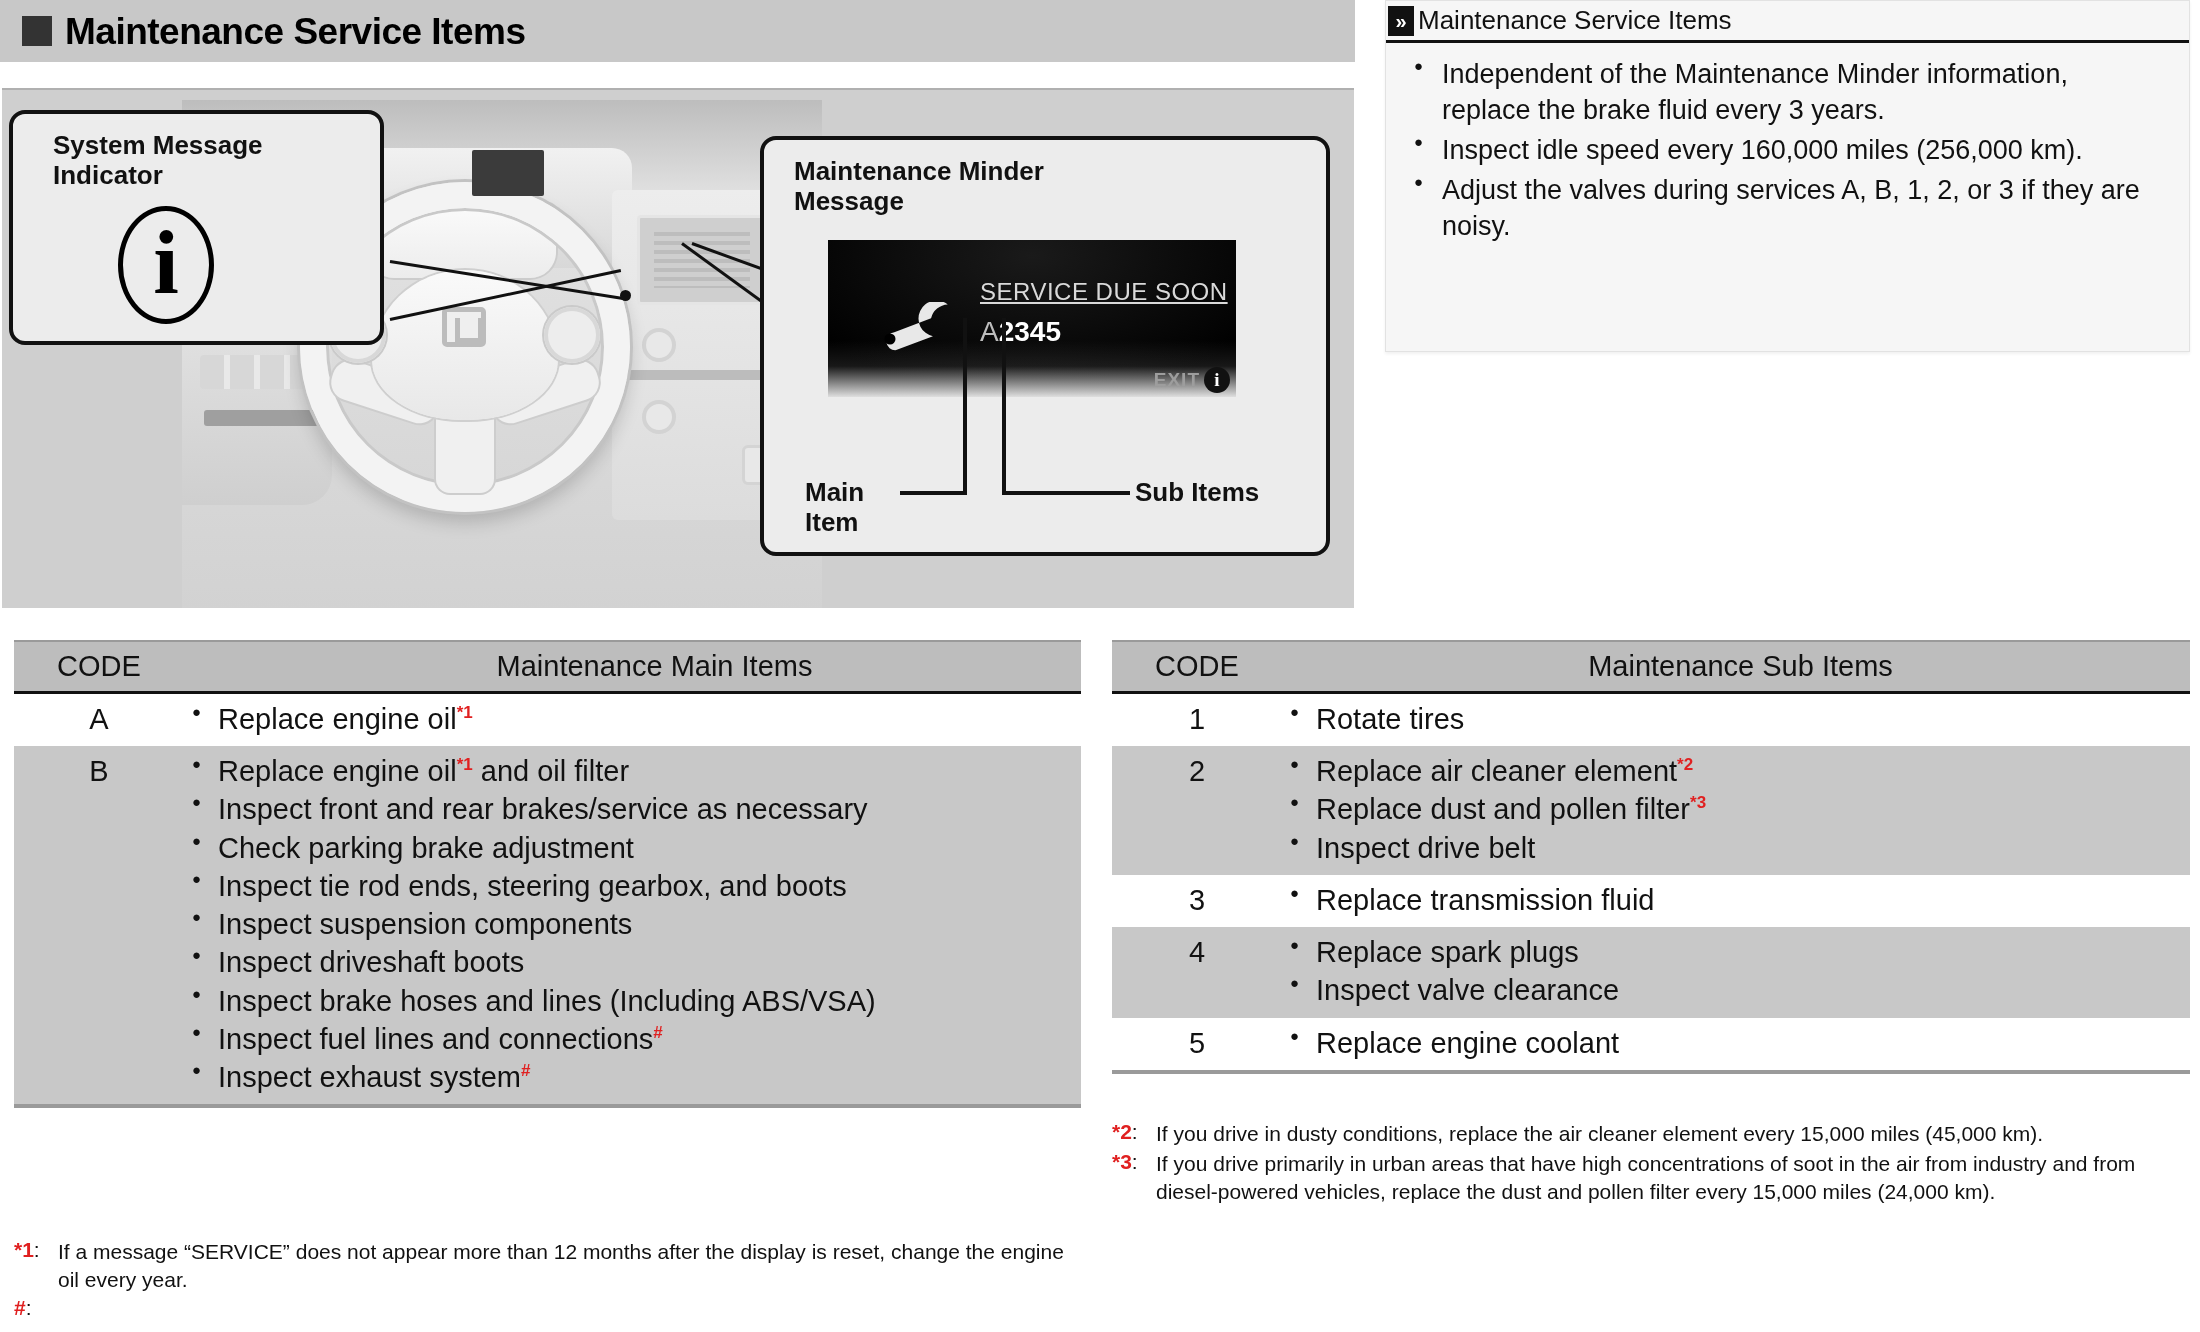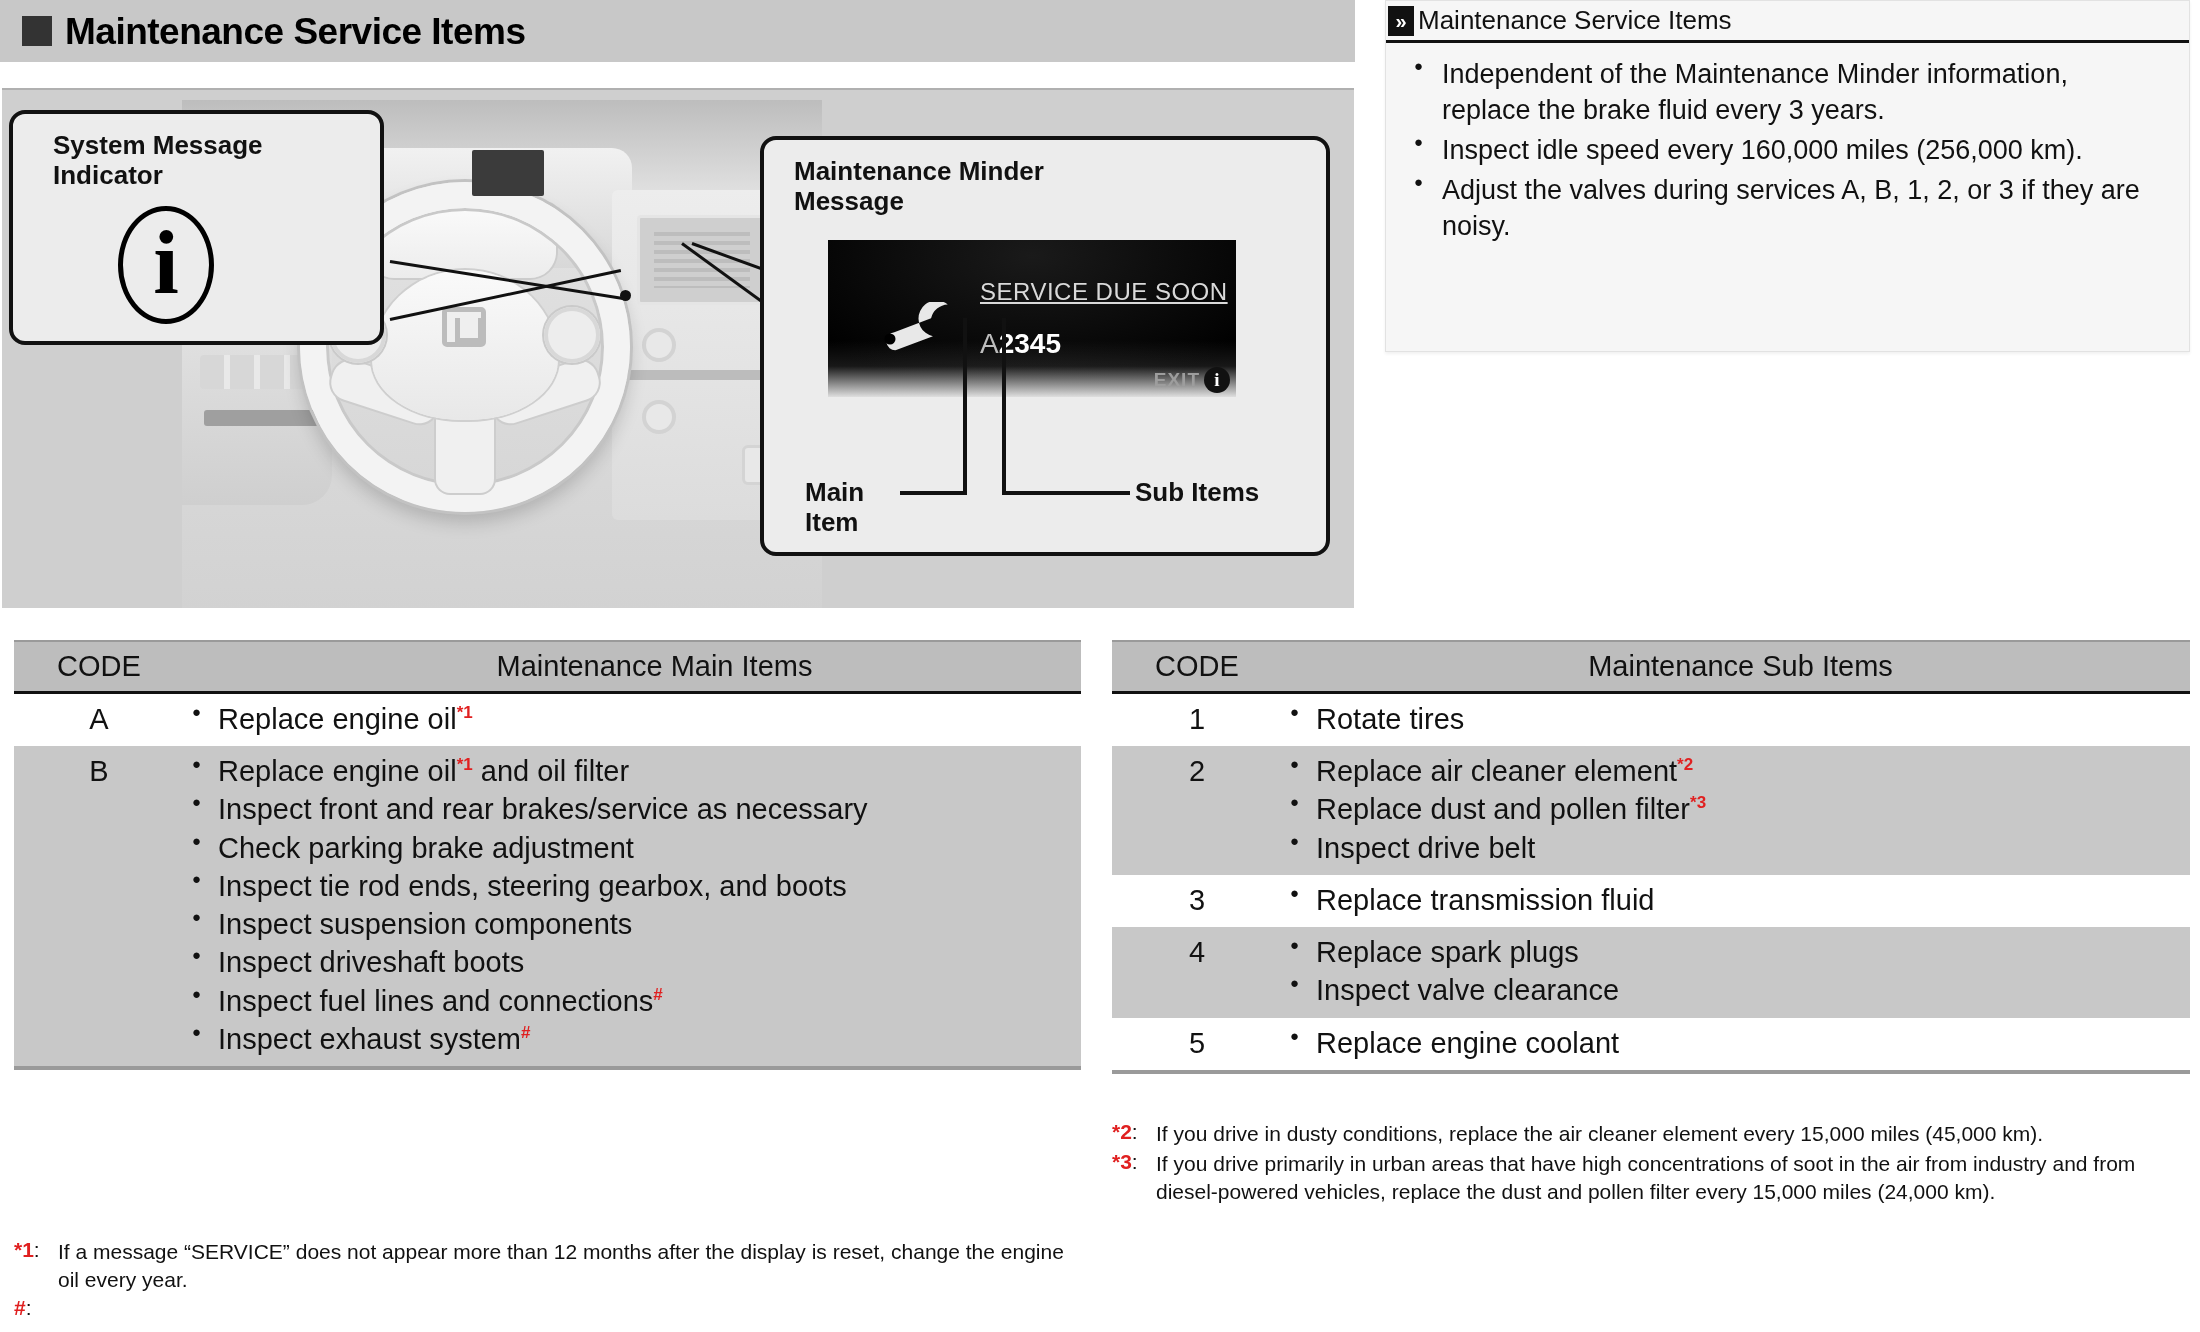--- a/index.html
+++ b/index.html
@@ -174,21 +174,21 @@
   }
   .mid-glow{
     position:absolute; left:0; bottom:0; width:100%; height:56px;
     background: linear-gradient(0deg, rgba(235,235,235,.95), rgba(120,120,120,.2) 55%, rgba(0,0,0,0));
   }
   .mid-text {
     position:absolute; left:152px; top:38px;
     color:#d9d9d9; font-size:24px; letter-spacing:.5px; font-weight:400;text-decoration:underline;
   }
   .mid-code {
-    position:absolute; left:152px; top:88px;
+    position:absolute; left:152px; top:76px;
     font-size:28px; font-weight:bold; letter-spacing:0px; color:#fff;
   }
   .mid-code .main { color:#bdbdbd; font-weight:400; }
   .wrench {
     position:absolute; left:44px; top:62px; width:86px; height:52px;
   }
   .exit-label{
     position:absolute; right:36px; bottom:6px; color:#9d9d9d;
     font-size:19px; font-weight:bold; letter-spacing:1px;
   }
@@ -400,20 +400,21 @@
         <div class="trow gray">
           <div class="td-code">B</div>
           <div class="td-items">
             <ul>
               <li>Replace engine oil<span class="sup">*1</span> and oil filter</li>
               <li>Inspect front and rear brakes/service as necessary</li>
               <li>Check parking brake adjustment</li>
               <li>Inspect tie rod ends, steering gearbox, and boots</li>
               <li>Inspect suspension components</li>
               <li>Inspect driveshaft boots</li>
+              <li>Inspect brake hoses and lines (Including ABS/VSA)</li>
               <li>Inspect fuel lines and connections<span class="sup">#</span></li>
               <li>Inspect exhaust system<span class="sup">#</span></li>
             </ul>
           </div>
         </div>
       </div>
     <div class="tbl-bottom"></div>
   </div>
 
   <div class="table tbl-right">

